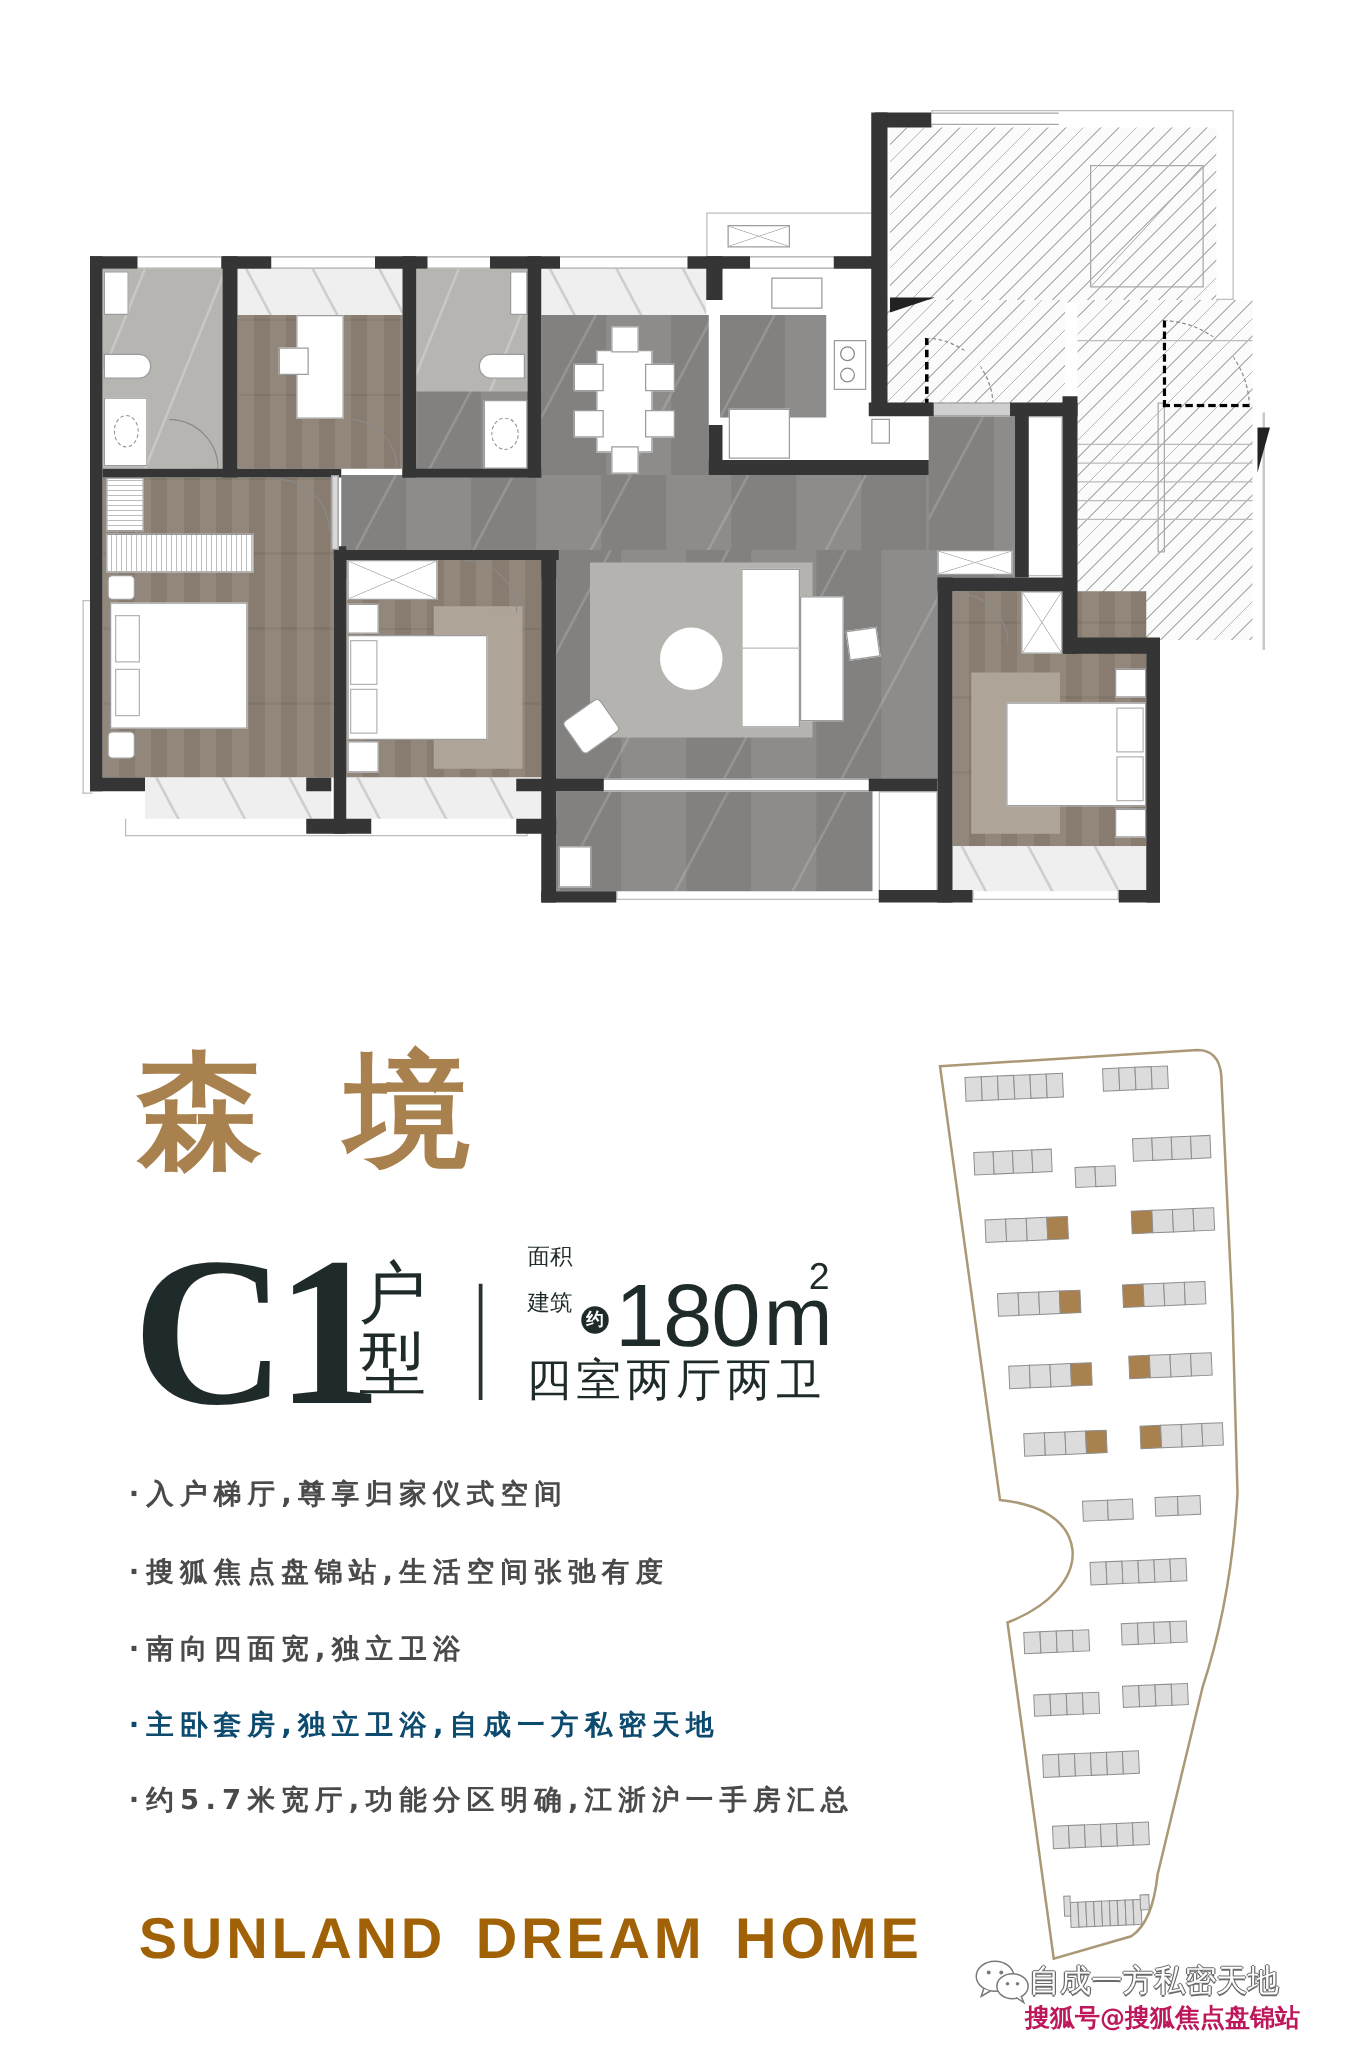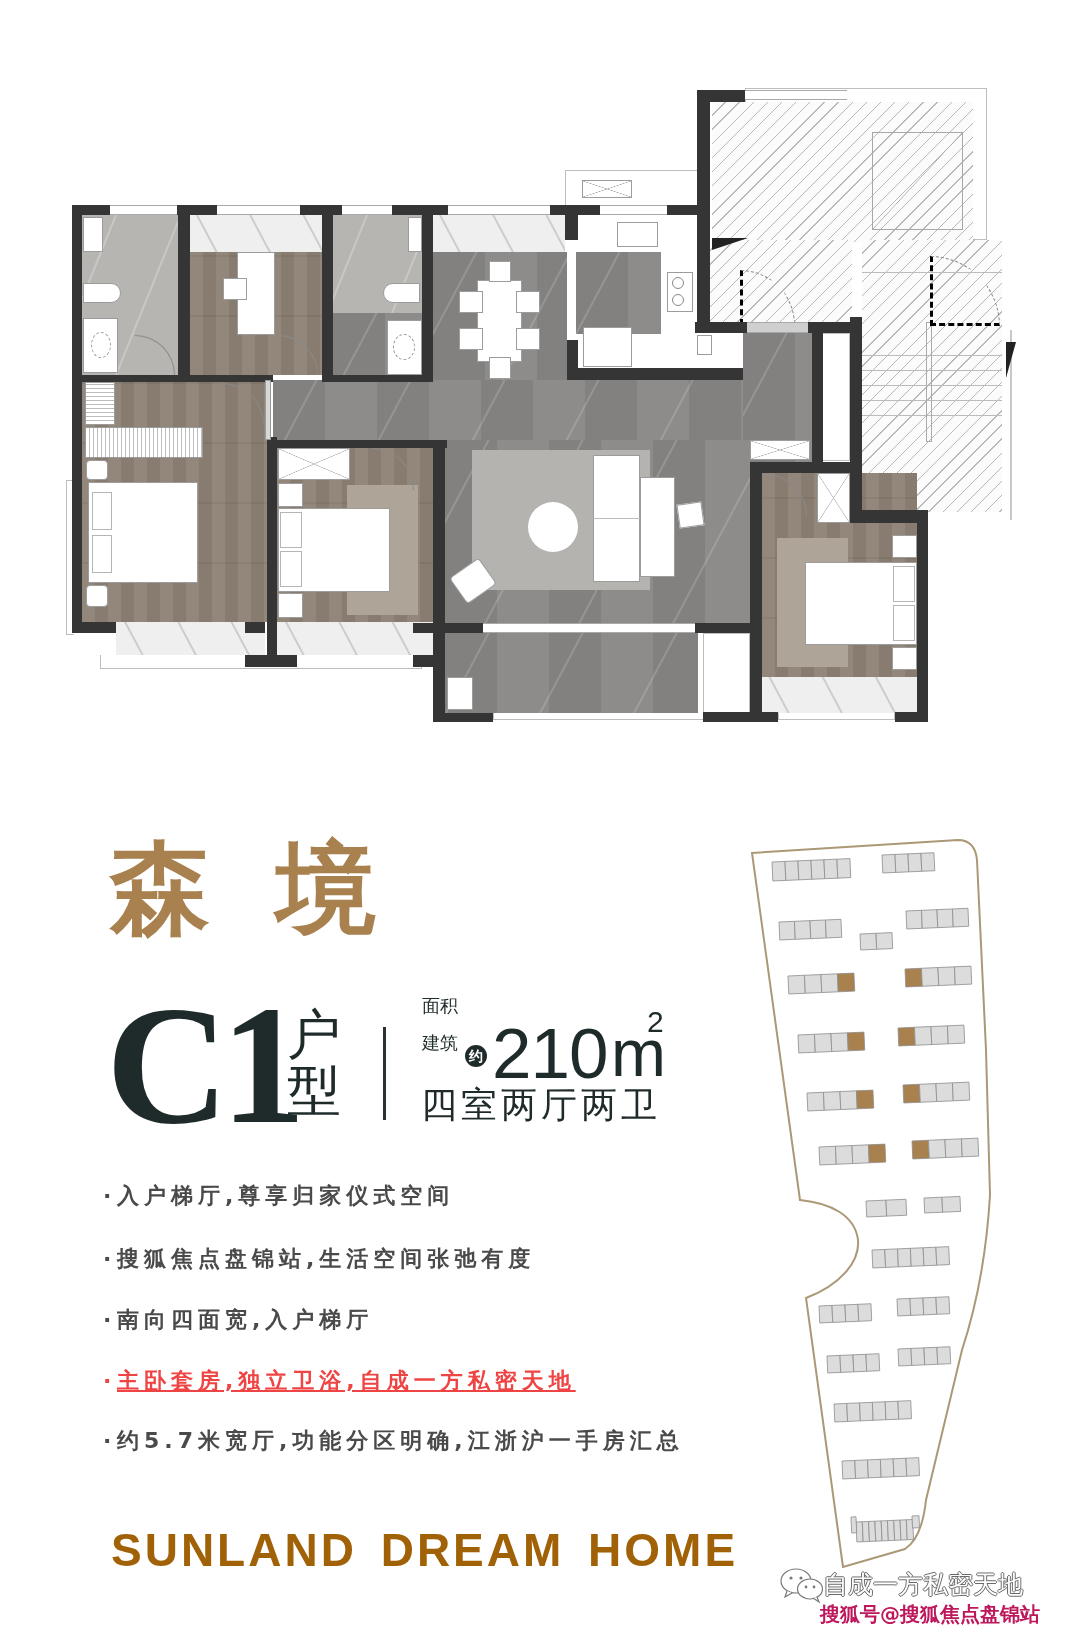--- a/index.html
+++ b/index.html
@@ -230,29 +230,29 @@
 
 <div class="code" style="color:#1f2b2a;">C1</div>
 <div class="typech" style="top:1008px;color:#1f2b2a;">户</div>
 <div class="typech" style="top:1064px;color:#1f2b2a;">型</div>
 
 <div class="divider" style="background:#2a3332;"></div>
 
 <div class="arealbl" style="top:1033px;color:#1f2b2a;">建筑</div>
 <div class="arealbl" style="top:996px;color:#1f2b2a;">面积</div>
 <div class="approx" style="background:#1f2b2a;">约</div>
-<div class="areaval" style="color:#1f2b2a;">210</div>
+<div class="areaval" style="color:#1f2b2a;">180</div>
 <div class="areaunit" style="color:#1f2b2a;">m</div>
 <div class="areasup" style="color:#1f2b2a;">2</div>
 <div class="layout" style="color:#1f2b2a;">四室两厅两卫</div>
 
 <div class="feat" style="top:1181px;color:#4a4a4a;"><span class="dot">·</span><span>入户梯厅,尊享归家仪式空间</span></div>
 <div class="feat" style="top:1244px;color:#4a4a4a;"><span class="dot">·</span><span>搜狐焦点盘锦站,生活空间张弛有度</span></div>
-<div class="feat" style="top:1305px;color:#4a4a4a;"><span class="dot">·</span><span>南向四面宽,入户梯厅</span></div>
-<div class="feat" style="top:1366px;color:#ef4444;text-decoration:underline;"><span class="dot">·</span><span>主卧套房,独立卫浴,自成一方私密天地</span></div>
+<div class="feat" style="top:1305px;color:#4a4a4a;"><span class="dot">·</span><span>南向四面宽,独立卫浴</span></div>
+<div class="feat" style="top:1366px;color:#0c4a6e;"><span class="dot">·</span><span>主卧套房,独立卫浴,自成一方私密天地</span></div>
 <div class="feat" style="top:1426px;color:#4a4a4a;"><span class="dot">·</span><span>约5.7米宽厅,功能分区明确,江浙沪一手房汇总</span></div>
 
 <div class="brand" style="color:#a16207;">SUNLAND DREAM HOME</div>
 
 <svg class="site" viewBox="740 830 270 750" xmlns="http://www.w3.org/2000/svg">
   <path d="M752,853 L958,840 Q975,840 977,860 L986,1050 L990,1195 Q985,1280 962,1350 L926,1500 Q922,1538 905,1549 L843,1567 L806,1298 C840,1285 860,1262 858,1240 C855,1215 830,1203 800,1200 Z" fill="#ffffff" stroke="#ab9876" stroke-width="2"></path>
   <g id="site-buildings">
       <g transform="rotate(-2.5 772 862)">
         <rect x="772" y="862" width="13" height="19" fill="#dcdcdc" stroke="#8e8e8e" stroke-width="0.8"></rect>
         <rect x="785" y="862" width="13" height="19" fill="#dcdcdc" stroke="#8e8e8e" stroke-width="0.8"></rect>

